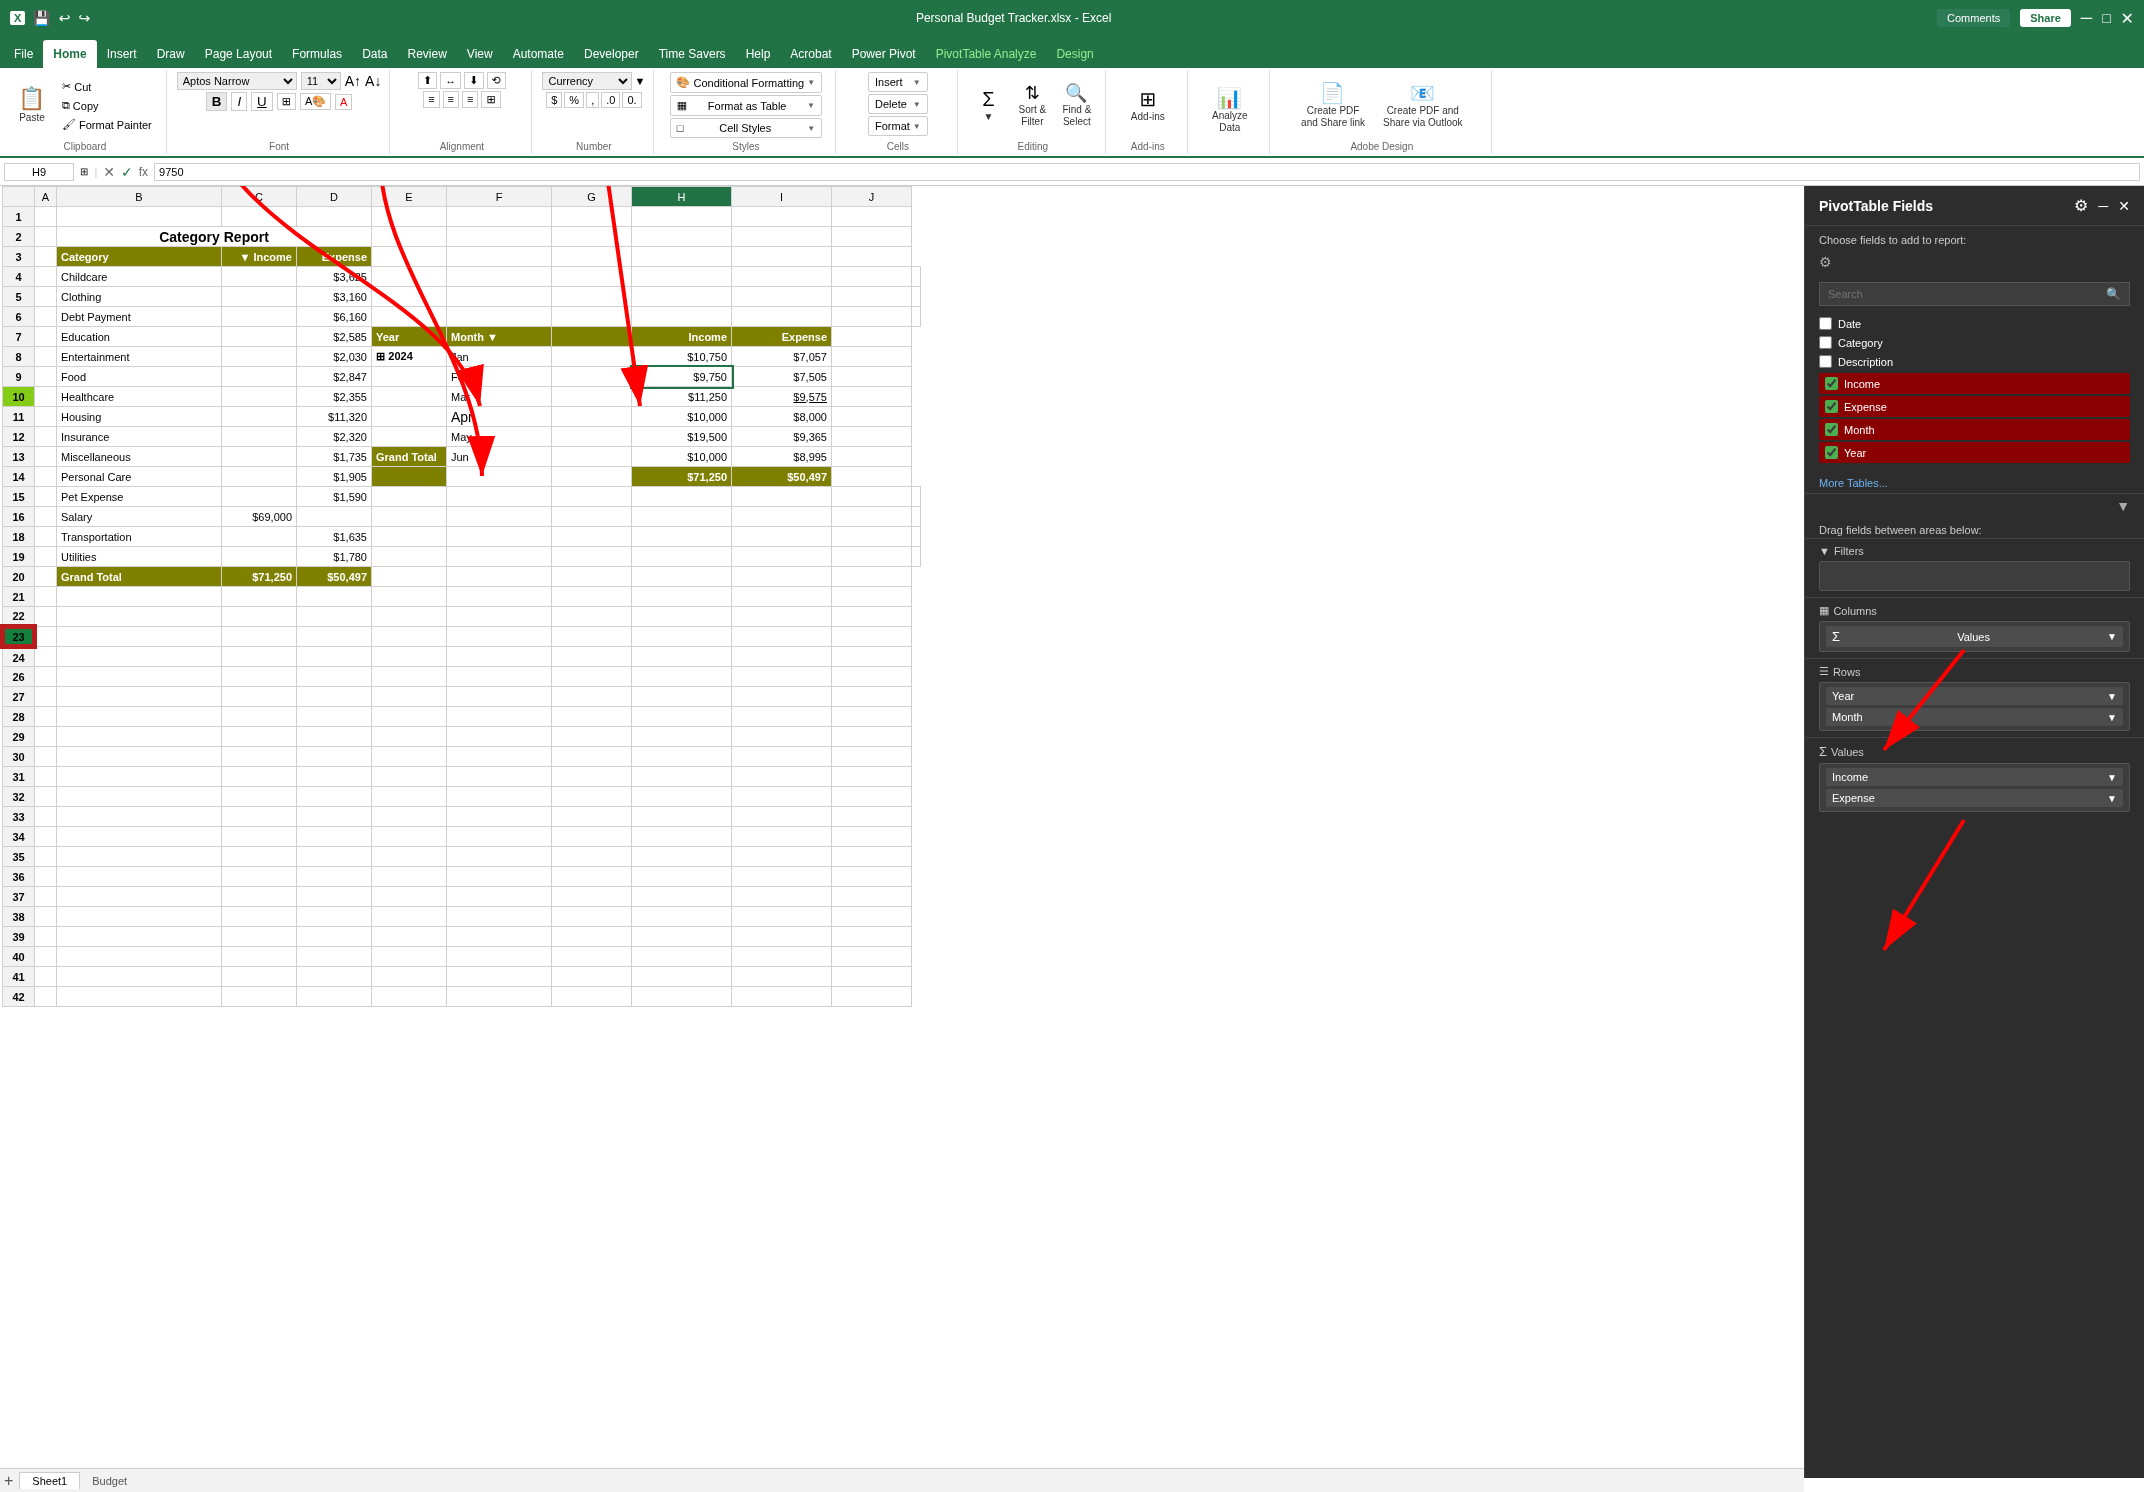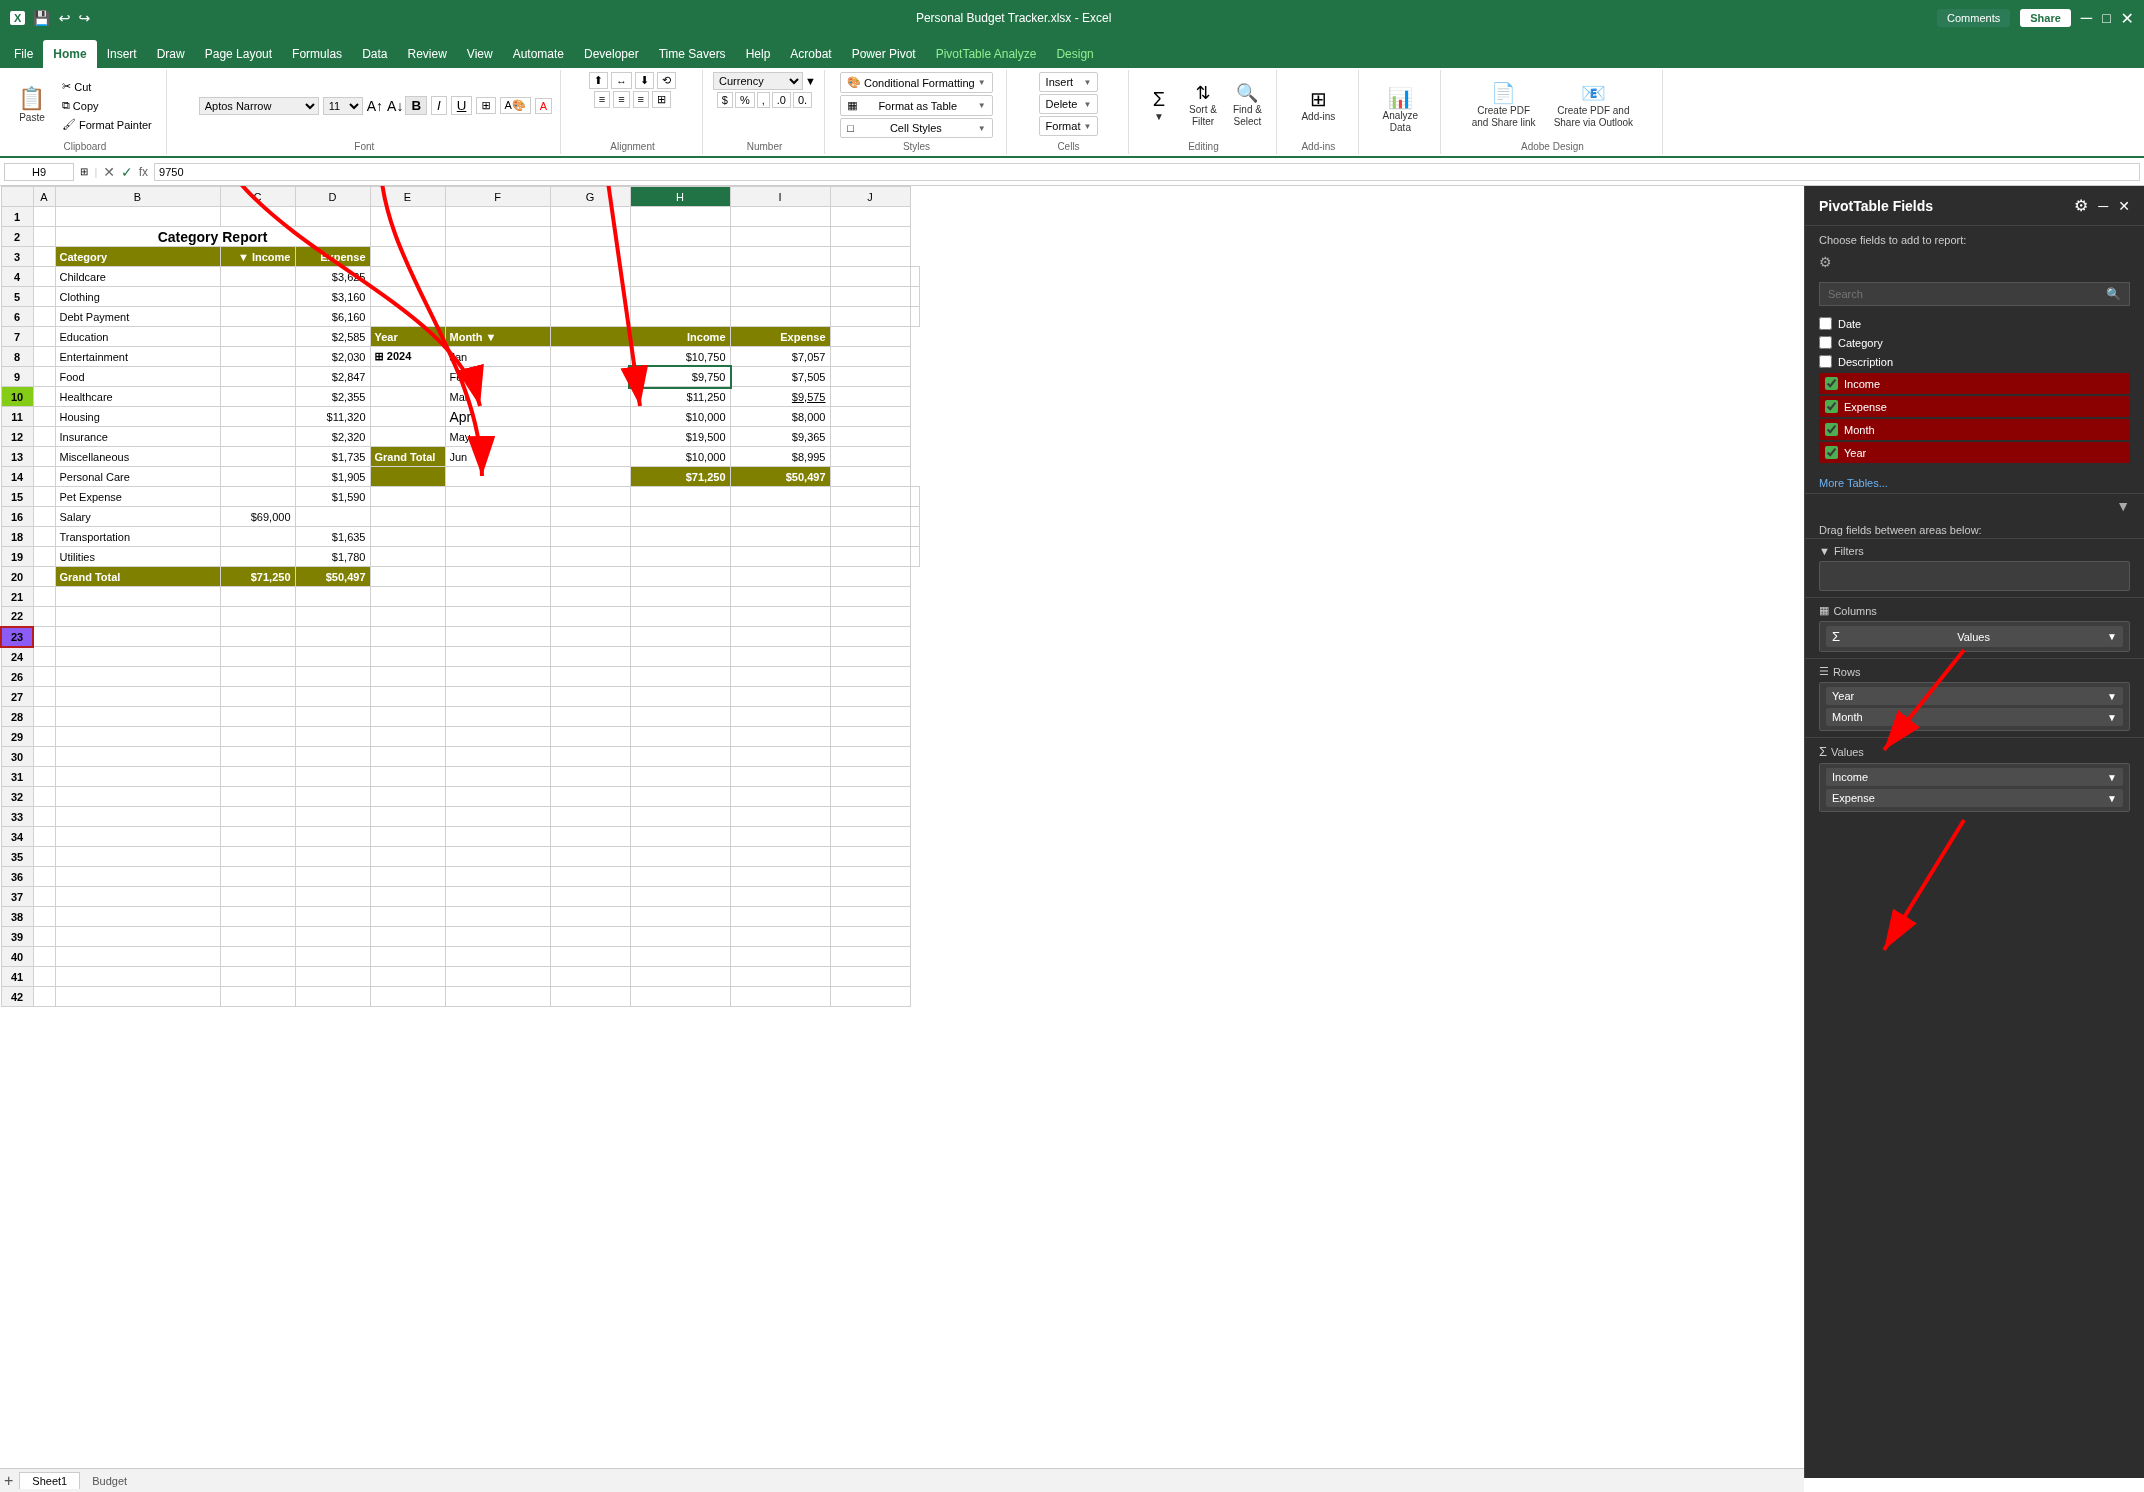--- a/index.html
+++ b/index.html
@@ -92,21 +92,21 @@
       <div style="display:flex;flex-direction:column;gap:2px;">
         <div class="btn-small"><span>✂</span> Cut</div>
         <div class="btn-small"><span>⧉</span> Copy</div>
         <div class="btn-small"><span>🖌</span> Format Painter</div>
       </div>
     </div>
     <div class="ribbon-group-label">Clipboard</div>
   </div>
 
   <div class="ribbon-group" style="min-width:200px;">
-    <div class="ribbon-group-content" style="flex-direction:row;gap:2px;margin-left:22px;">
+    <div class="ribbon-group-content" style="flex-direction:column;gap:2px;">
       <div style="display:flex;align-items:center;gap:4px;">
         <select style="font-size:11px;border:1px solid #ccc;padding:1px;width:120px;">
           <option>Aptos Narrow</option>
         </select>
         <select style="font-size:11px;border:1px solid #ccc;padding:1px;width:40px;">
           <option>11</option>
         </select>
         <span style="cursor:pointer;font-size:14px;">A↑</span>
         <span style="cursor:pointer;font-size:14px;">A↓</span>
       </div>
@@ -570,21 +570,21 @@
               <td style="border:1px solid #d0d0d0;height:20px;padding:1px 4px;font-size:11px;"></td>
               <td style="border:1px solid #d0d0d0;height:20px;padding:1px 4px;font-size:11px;"></td>
               <td style="border:1px solid #d0d0d0;height:20px;padding:1px 4px;font-size:11px;"></td>
               <td style="border:1px solid #d0d0d0;height:20px;padding:1px 4px;font-size:11px;"></td>
               <td style="border:1px solid #d0d0d0;height:20px;padding:1px 4px;font-size:11px;"></td>
               <td style="border:1px solid #d0d0d0;height:20px;padding:1px 4px;font-size:11px;"></td>
               <td style="border:1px solid #d0d0d0;height:20px;padding:1px 4px;font-size:11px;"></td>
               <td style="border:1px solid #d0d0d0;height:20px;padding:1px 4px;font-size:11px;"></td>
             </tr>
             <tr>
-              <th style="border:2px solid #b91c1c;height:20px;padding:1px 4px;font-size:11px;background:#8b5cf6;text-align:center;width:32px;margin-left:35px;">23</th>
+              <th style="border:5px solid #b91c1c;height:20px;padding:1px 4px;font-size:11px;background:#15803d;text-align:center;width:32px;margin-left:35px;">23</th>
               <td style="border:1px solid #d0d0d0;height:20px;padding:1px 4px;font-size:11px;"></td>
               <td style="border:1px solid #d0d0d0;height:20px;padding:1px 4px;font-size:11px;"></td>
               <td style="border:1px solid #d0d0d0;height:20px;padding:1px 4px;font-size:11px;"></td>
               <td style="border:1px solid #d0d0d0;height:20px;padding:1px 4px;font-size:11px;"></td>
               <td style="border:1px solid #d0d0d0;height:20px;padding:1px 4px;font-size:11px;"></td>
               <td style="border:1px solid #d0d0d0;height:20px;padding:1px 4px;font-size:11px;"></td>
               <td style="border:1px solid #d0d0d0;height:20px;padding:1px 4px;font-size:11px;"></td>
               <td style="border:1px solid #d0d0d0;height:20px;padding:1px 4px;font-size:11px;"></td>
               <td style="border:1px solid #d0d0d0;height:20px;padding:1px 4px;font-size:11px;"></td>
               <td style="border:1px solid #d0d0d0;height:20px;padding:1px 4px;font-size:11px;"></td>

